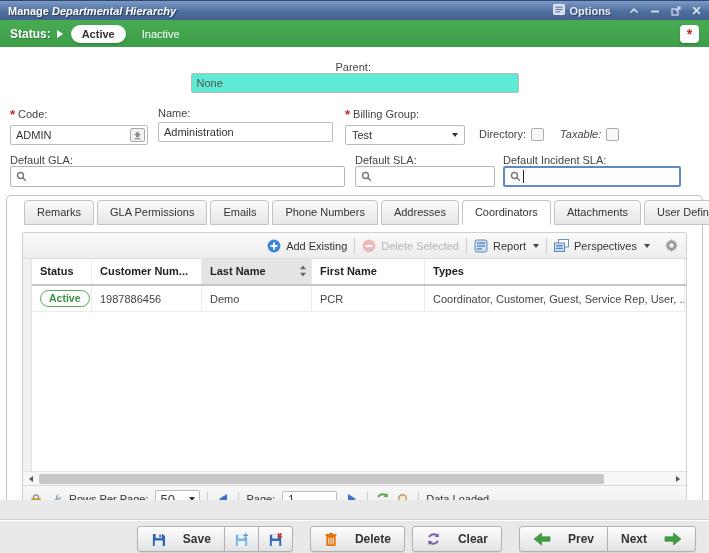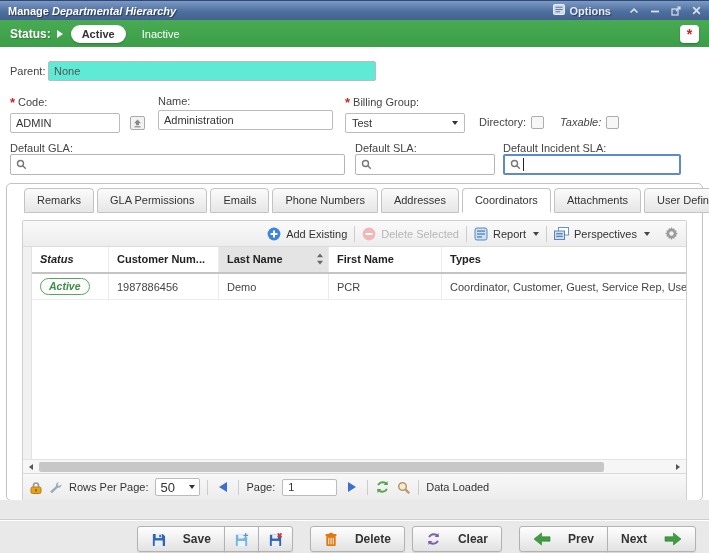--- a/index.html
+++ b/index.html
@@ -34,32 +34,32 @@
   .st-inactive { color:#fff; margin-left:16px; cursor:pointer; }
   .req-legend {
     margin-left:auto; width:19px; height:18px; background:#fff; border-radius:4px;
     display:flex; align-items:center; justify-content:center; cursor:pointer;
     box-shadow:0 1px 2px rgba(0,0,0,.25);
   }
   .red-star { color:#c22; font-weight:bold; font-size:14px; line-height:8px; }
   .req-mark { color:#c22; font-weight:bold; font-size:13px; margin-right:3px; vertical-align:-1px; }
   
   .form-area { padding:0 10px; }
-  .row-parent { margin-top:14px; display:flex; align-items:center; }
+  .row-parent { margin-top:14px; display:flex; align-items:center;flex-direction:column; }
   .row-parent label { width:38px; color:#444; }
   .input { border:1px solid #bbb; border-radius:2px; height:20px; padding:0 5px; font-family:inherit; font-size:11px; color:#333; background:#fff; }
   .parent-input { width:328px; background:#5eead4; color:#555; }
   .row-fields { margin-top:14px; display:flex; align-items:flex-start; }
   .fld { display:flex; flex-direction:column; }
   .fld .lbl { margin-bottom:3px; color:#444; }
   .fld-code { width:138px; }
   .fld-name { width:175px; margin-left:10px; }
   .fld-billing { width:120px; margin-left:12px; }
   .code-wrap { position:relative; }
-  .code-wrap input { width:110px; padding-right:24px; }
+  .code-wrap input { width:138px; padding-right:24px; }
   .code-btn { position:absolute; right:3px; top:3px; width:15px; height:14px; border:1px solid #aaa; border-radius:2px; background:#f2f2f2; display:flex; align-items:center; justify-content:center; cursor:pointer;}
   .name-wrap input { width:175px; }
   .select {
     border:1px solid #bbb; border-radius:2px; height:20px; background:#fff;
     display:flex; align-items:center; padding:0 6px; cursor:pointer; position:relative;
   }
   .caret { width:0; height:0; border-left:3.5px solid transparent; border-right:3.5px solid transparent; border-top:4.5px solid #333; margin-left:auto; }
   .chk-group { display:flex; align-items:center; margin-left:14px; margin-top:17px; height:20px; }
   .chk-group + .chk-group { margin-left:16px;font-style:italic; }
   .chk-group .clabel { color:#444; margin-right:5px; }
@@ -93,21 +93,21 @@
   .tb-item { display:flex; align-items:center; gap:5px; cursor:pointer; color:#333; padding:0 7px; white-space:nowrap; }
   .tb-item.disabled { color:#b5b5b5; cursor:default; }
   .tb-sep { width:1px; height:16px; background:#ccc; }
   .tb-caret { width:0;height:0;border-left:3.5px solid transparent;border-right:3.5px solid transparent;border-top:4px solid #444; margin-left:2px;}
   .gear-btn { margin-left:8px; cursor:pointer; display:flex; }
   .grid-main { flex:1; display:flex; overflow:hidden; }
   .grid-gutter { width:9px; background:#f1f1f1; border-right:1px solid #e2e2e2; flex:0 0 9px; }
   .grid-cols { flex:1; display:flex; flex-direction:column; overflow:hidden; }
   .grid-header { display:flex; height:27px; flex:0 0 27px; border-bottom:2px solid #c4c4c4; background:#fff; font-weight:bold; color:#222; }
   .gcell { padding:6px 0 0 8px; border-right:1px solid #ebebeb; overflow:hidden; white-space:nowrap; flex-shrink:0; }
-  .c-status {width:77px;font-style:italic;} .c-cust {width:110px;} .c-last {width:110px;} .c-first {width:113px;} .c-types {width:260px;}
+  .c-status {width:60px;} .c-cust {width:110px;} .c-last {width:110px;} .c-first {width:113px;} .c-types {width:260px;}
   .grid-header .c-last { background:#e4e4e4; display:flex; justify-content:space-between; padding-right:4px; cursor:pointer; }
   .grid-row { display:flex; height:26px; border-bottom:1px solid #ececec; align-items:center; background:#fff; cursor:pointer; }
   .grid-row .gcell { padding-top:0; display:flex; align-items:center; height:100%; color:#444; }
   .badge-active {
     border:1px solid #55a55a; color:#3d8f45; font-weight:bold; font-size:10.5px;
     border-radius:9px; padding:1px 8px 2px 8px; background:#fdfdfd;
   }
   .grid-filler { flex:1; background:#fff; }
   
   .hscroll { height:14px; flex:0 0 14px; border-top:1px solid #e3e3e3; background:#f6f6f6; display:flex; align-items:center; padding:0 2px; }

